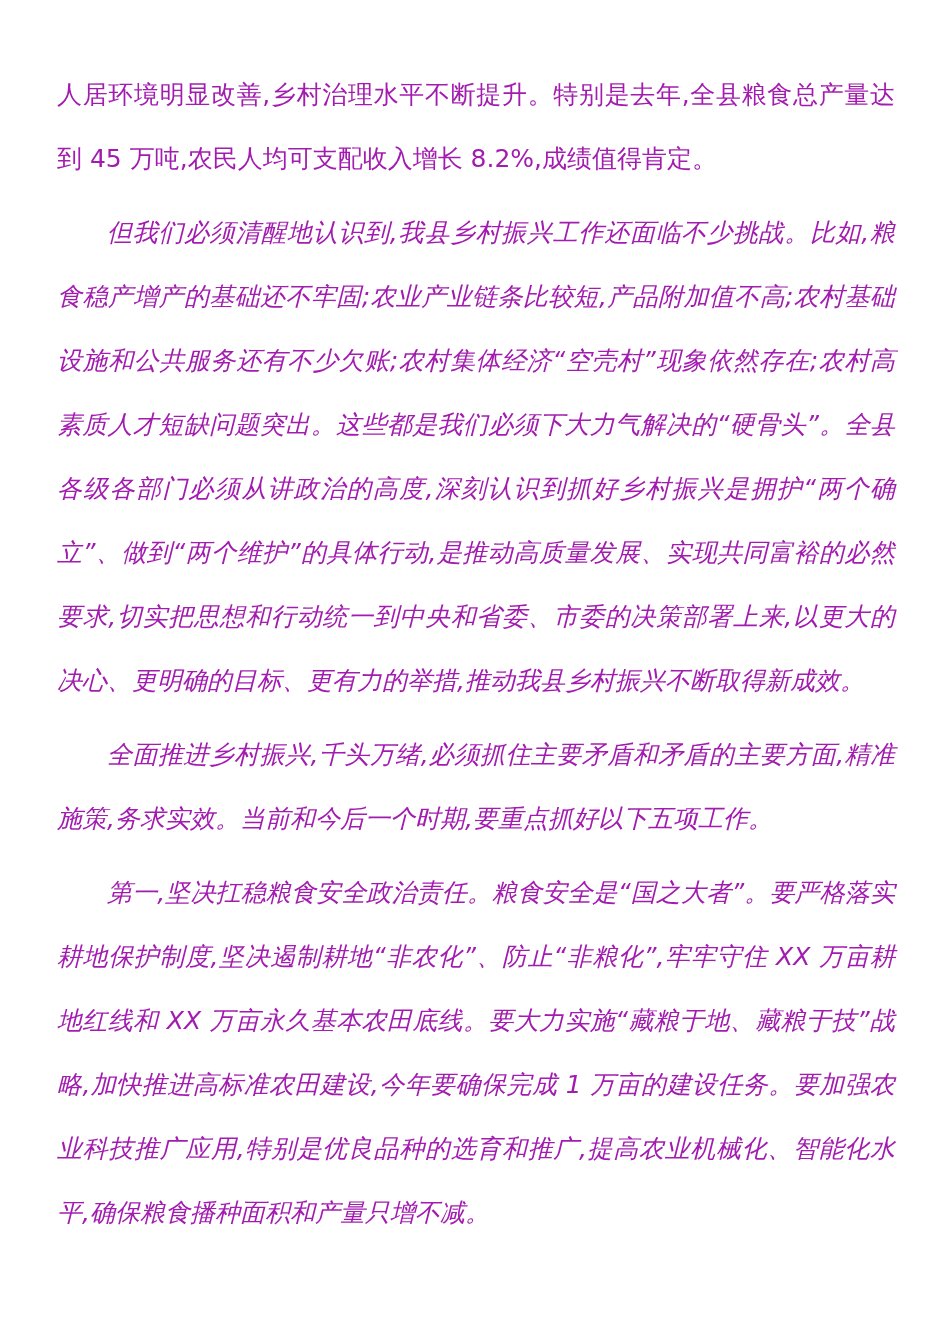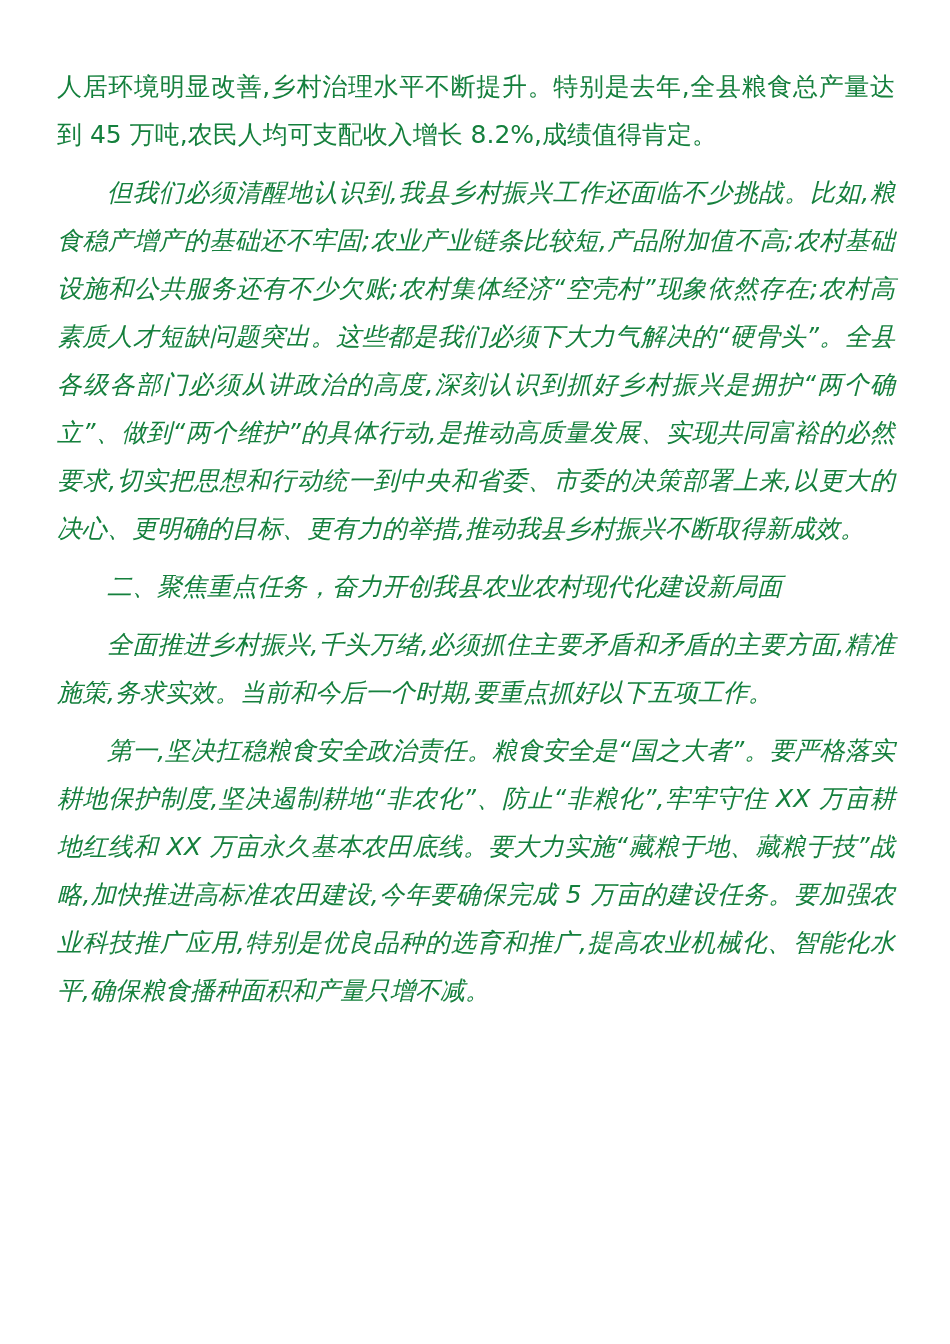--- a/index.html
+++ b/index.html
@@ -14,39 +14,38 @@
     box-sizing: border-box;
     background: #ffffff;
     padding: 63px 55px 0 57px;
     overflow: hidden;
     font-family: "DejaVu Sans", sans-serif;
     color: #000000;
   }
   .para {
     margin: 0 0 10px 0;
     font-size: 25px;
-    line-height: 48px;
+    line-height: 64px;
     text-align: justify;
     text-justify: inter-ideograph;
     word-break: break-all;
-    color: #15803d;
+    color: #a21caf;
     font-weight: normal;
   }
   .para.indent {
     text-indent: 50px;
     font-style: italic;
   }
 </style>
 </head>
 <body>
 
 <div class="page">
   <p class="para">人居环境明显改善,乡村治理水平不断提升。特别是去年,全县粮食总产量达到 45 万吨,农民人均可支配收入增长 8.2%,成绩值得肯定。</p>
 
   <p class="para indent">但我们必须清醒地认识到,我县乡村振兴工作还面临不少挑战。比如,粮食稳产增产的基础还不牢固;农业产业链条比较短,产品附加值不高;农村基础设施和公共服务还有不少欠账;农村集体经济“空壳村”现象依然存在;农村高素质人才短缺问题突出。这些都是我们必须下大力气解决的“硬骨头”。全县各级各部门必须从讲政治的高度,深刻认识到抓好乡村振兴是拥护“两个确立”、做到“两个维护”的具体行动,是推动高质量发展、实现共同富裕的必然要求,切实把思想和行动统一到中央和省委、市委的决策部署上来,以更大的决心、更明确的目标、更有力的举措,推动我县乡村振兴不断取得新成效。</p>
 
-  <p class="para indent">二、聚焦重点任务，奋力开创我县农业农村现代化建设新局面</p>
 
   <p class="para indent">全面推进乡村振兴,千头万绪,必须抓住主要矛盾和矛盾的主要方面,精准施策,务求实效。当前和今后一个时期,要重点抓好以下五项工作。</p>
 
-  <p class="para indent">第一,坚决扛稳粮食安全政治责任。粮食安全是“国之大者”。要严格落实耕地保护制度,坚决遏制耕地“非农化”、防止“非粮化”,牢牢守住 XX 万亩耕地红线和 XX 万亩永久基本农田底线。要大力实施“藏粮于地、藏粮于技”战略,加快推进高标准农田建设,今年要确保完成 5 万亩的建设任务。要加强农业科技推广应用,特别是优良品种的选育和推广,提高农业机械化、智能化水平,确保粮食播种面积和产量只增不减。</p>
+  <p class="para indent">第一,坚决扛稳粮食安全政治责任。粮食安全是“国之大者”。要严格落实耕地保护制度,坚决遏制耕地“非农化”、防止“非粮化”,牢牢守住 XX 万亩耕地红线和 XX 万亩永久基本农田底线。要大力实施“藏粮于地、藏粮于技”战略,加快推进高标准农田建设,今年要确保完成 1 万亩的建设任务。要加强农业科技推广应用,特别是优良品种的选育和推广,提高农业机械化、智能化水平,确保粮食播种面积和产量只增不减。</p>
 
 </div>
 
 </body></html>

